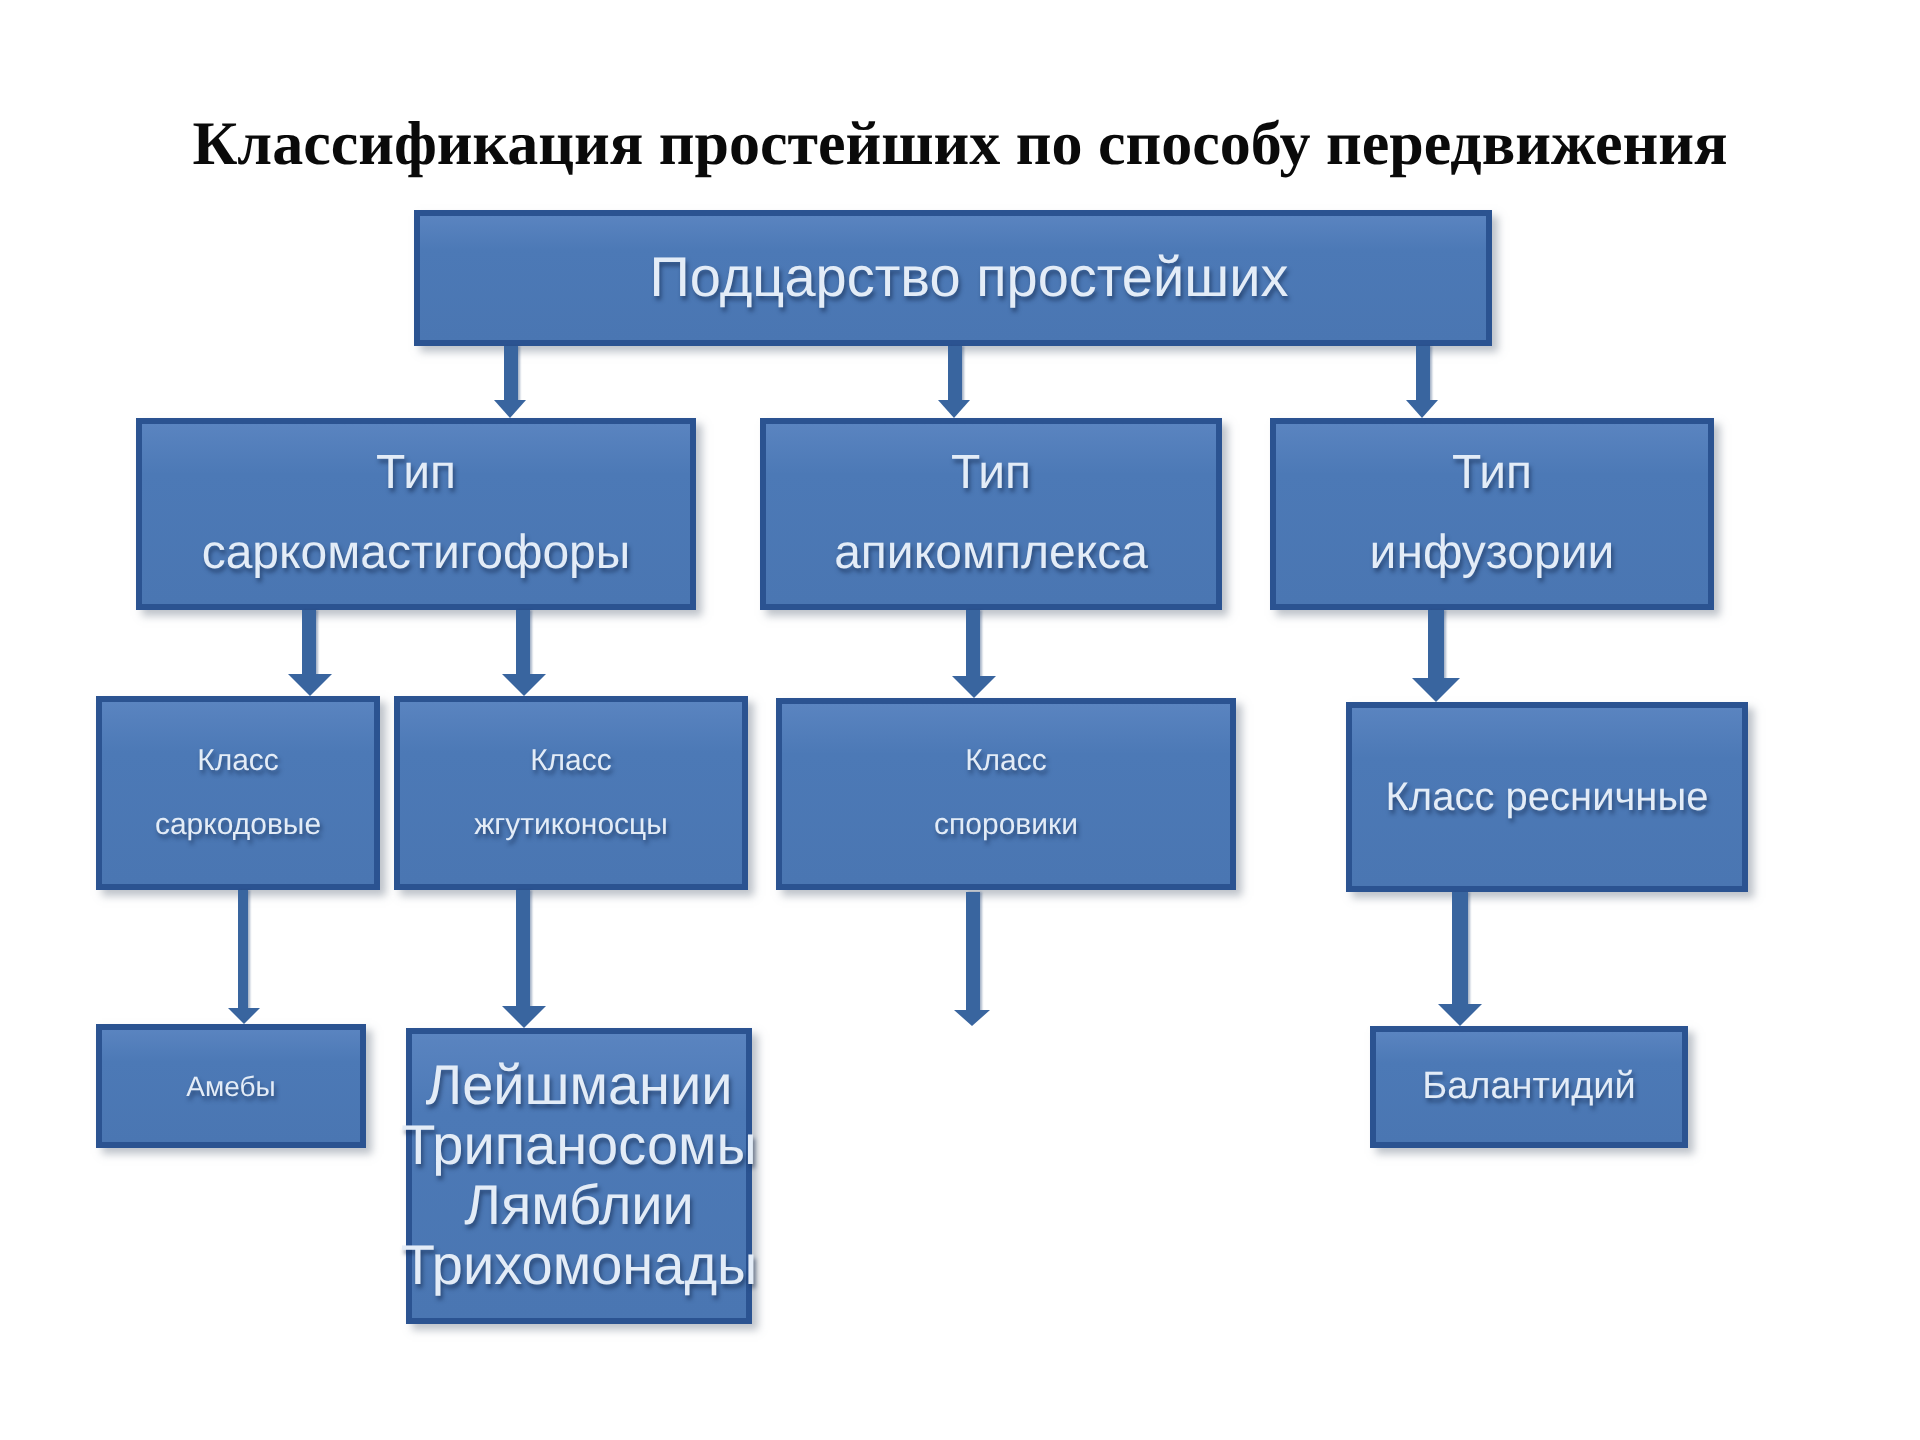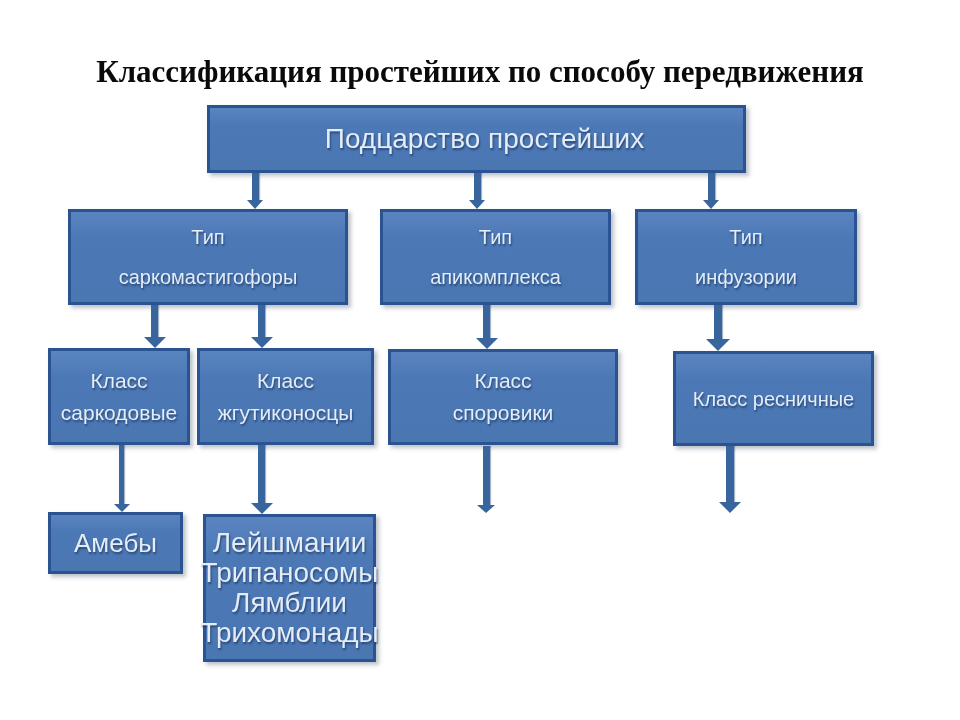--- a/index.html
+++ b/index.html
@@ -39,34 +39,34 @@
     text-shadow:1px 2px 2px rgba(15,35,70,0.55);
   }
 
   
   #b-root{left:207px;top:105px;width:539px;height:68px;}
   #b-root .lbl{font-size:28px;margin-left:16px;}
 
   #b-t1{left:68px; top:209px;width:280px;height:96px;}
   #b-t2{left:380px;top:209px;width:231px;height:96px;}
   #b-t3{left:635px;top:209px;width:222px;height:96px;}
-  .tier2 .lbl{font-size:20px;line-height:40px;}
+  .tier2 .lbl{font-size:24px;line-height:40px;}
 
   #b-c1{left:48px; top:348px;width:142px;height:97px;}
   #b-c2{left:197px;top:348px;width:177px;height:97px;}
   #b-c3{left:388px;top:349px;width:230px;height:96px;}
   #b-c4{left:673px;top:351px;width:201px;height:95px;}
-  .tier3 .lbl{font-size:21px;line-height:32px;}
+  .tier3 .lbl{font-size:15px;line-height:32px;}
   #b-c4 .lbl{font-size:20px;line-height:24px;}
 
   #b-e1{left:48px; top:512px;width:135px;height:62px;}
   #b-e2{left:203px;top:514px;width:173px;height:148px;}
   #b-e3{left:422px;top:513px;width:176px;height:110px;}
   #b-e4{left:685px;top:513px;width:159px;height:61px;}
-  #b-e1 .lbl{font-size:26px;}
+  #b-e1 .lbl{font-size:14px;}
   #b-e2 .lbl{font-size:28px;line-height:30px;}
   #b-e3 .lbl{font-size:20px;line-height:29px;}
   #b-e4 .lbl{font-size:19px;}
 
   
   .cline{position:absolute;background:#39659f;box-shadow:1px 0 1px rgba(40,70,120,0.4);}
   .ahead{position:absolute;width:0;height:0;}
 
   #k1-l{left:252px;top:173px;width:7px;height:28px;}
   #k1-a{left:247px;top:200px;border-left:8px solid transparent;border-right:8px solid transparent;border-top:9px solid #39659f;}
@@ -160,14 +160,17 @@
 
   <div class="node" id="b-e1">
     <span class="lbl">Амебы</span>
   </div>
   <div class="node" id="b-e2">
     <span class="lbl">Лейшмании
 Трипаносомы
 Лямблии
 Трихомонады</span>
   </div>
+  <div class="node" id="b-e4">
+    <span class="lbl">Балантидий</span>
+  </div>
 
 </div>
 
 </body></html>

